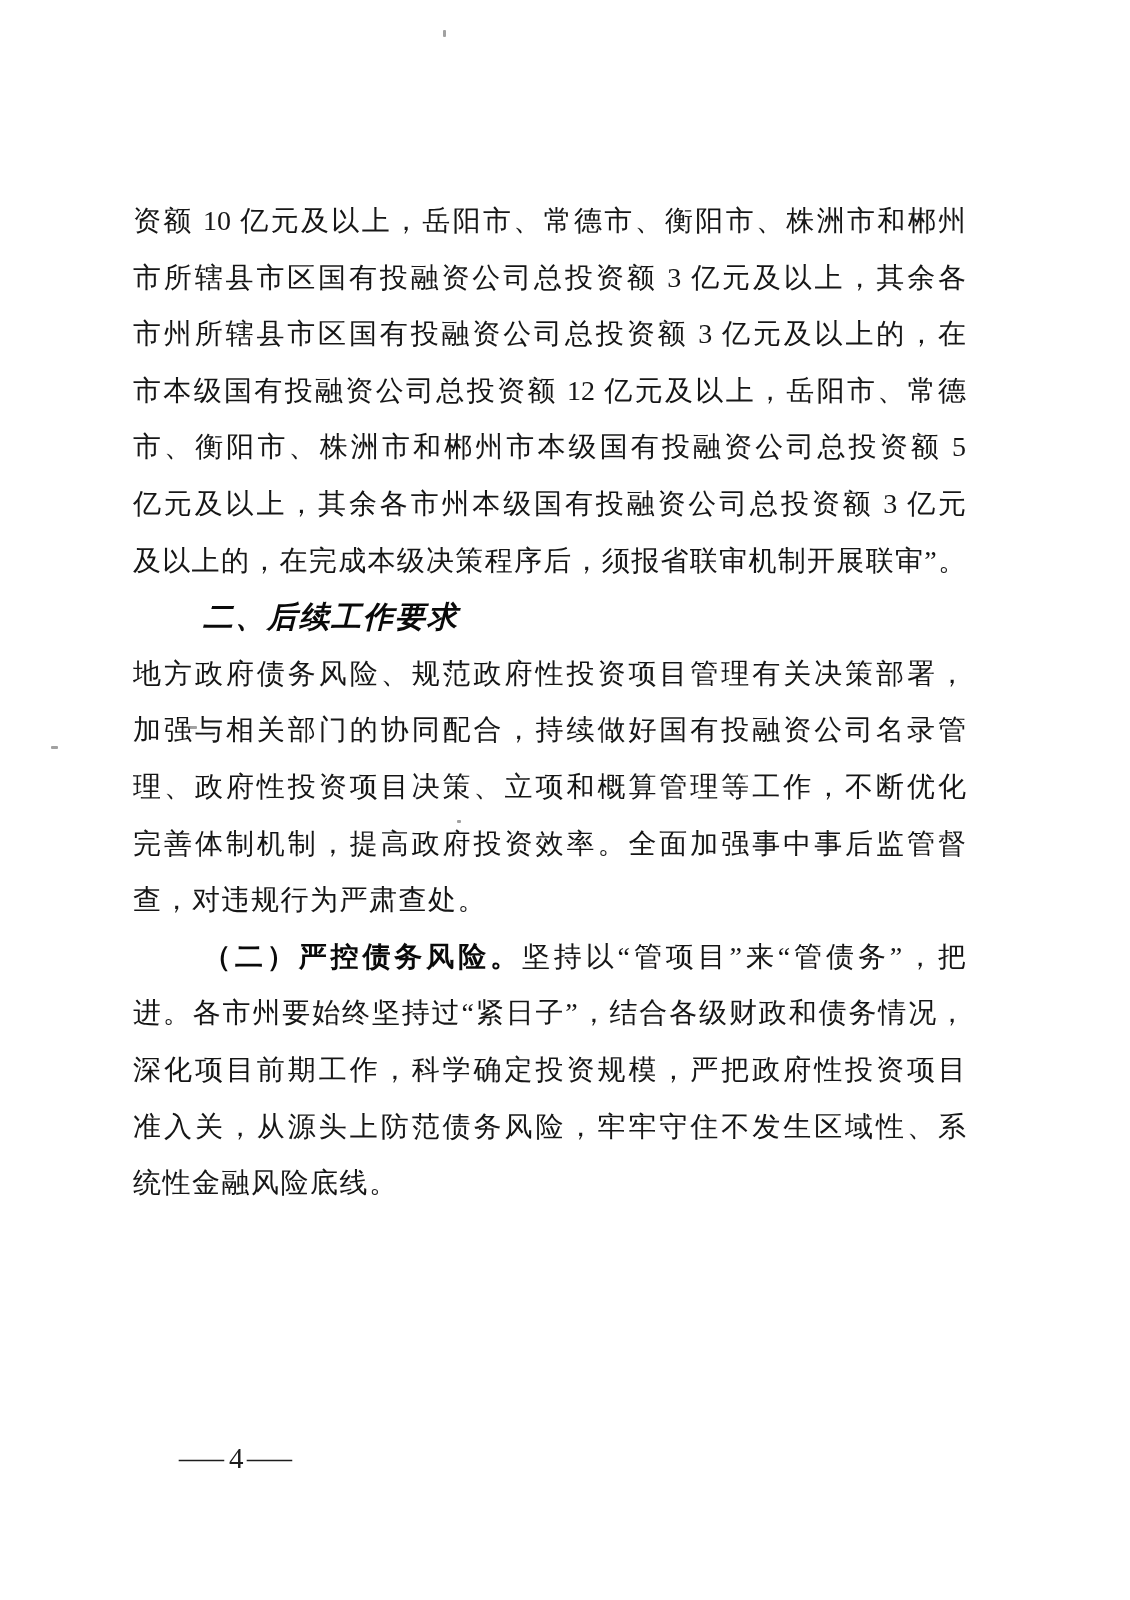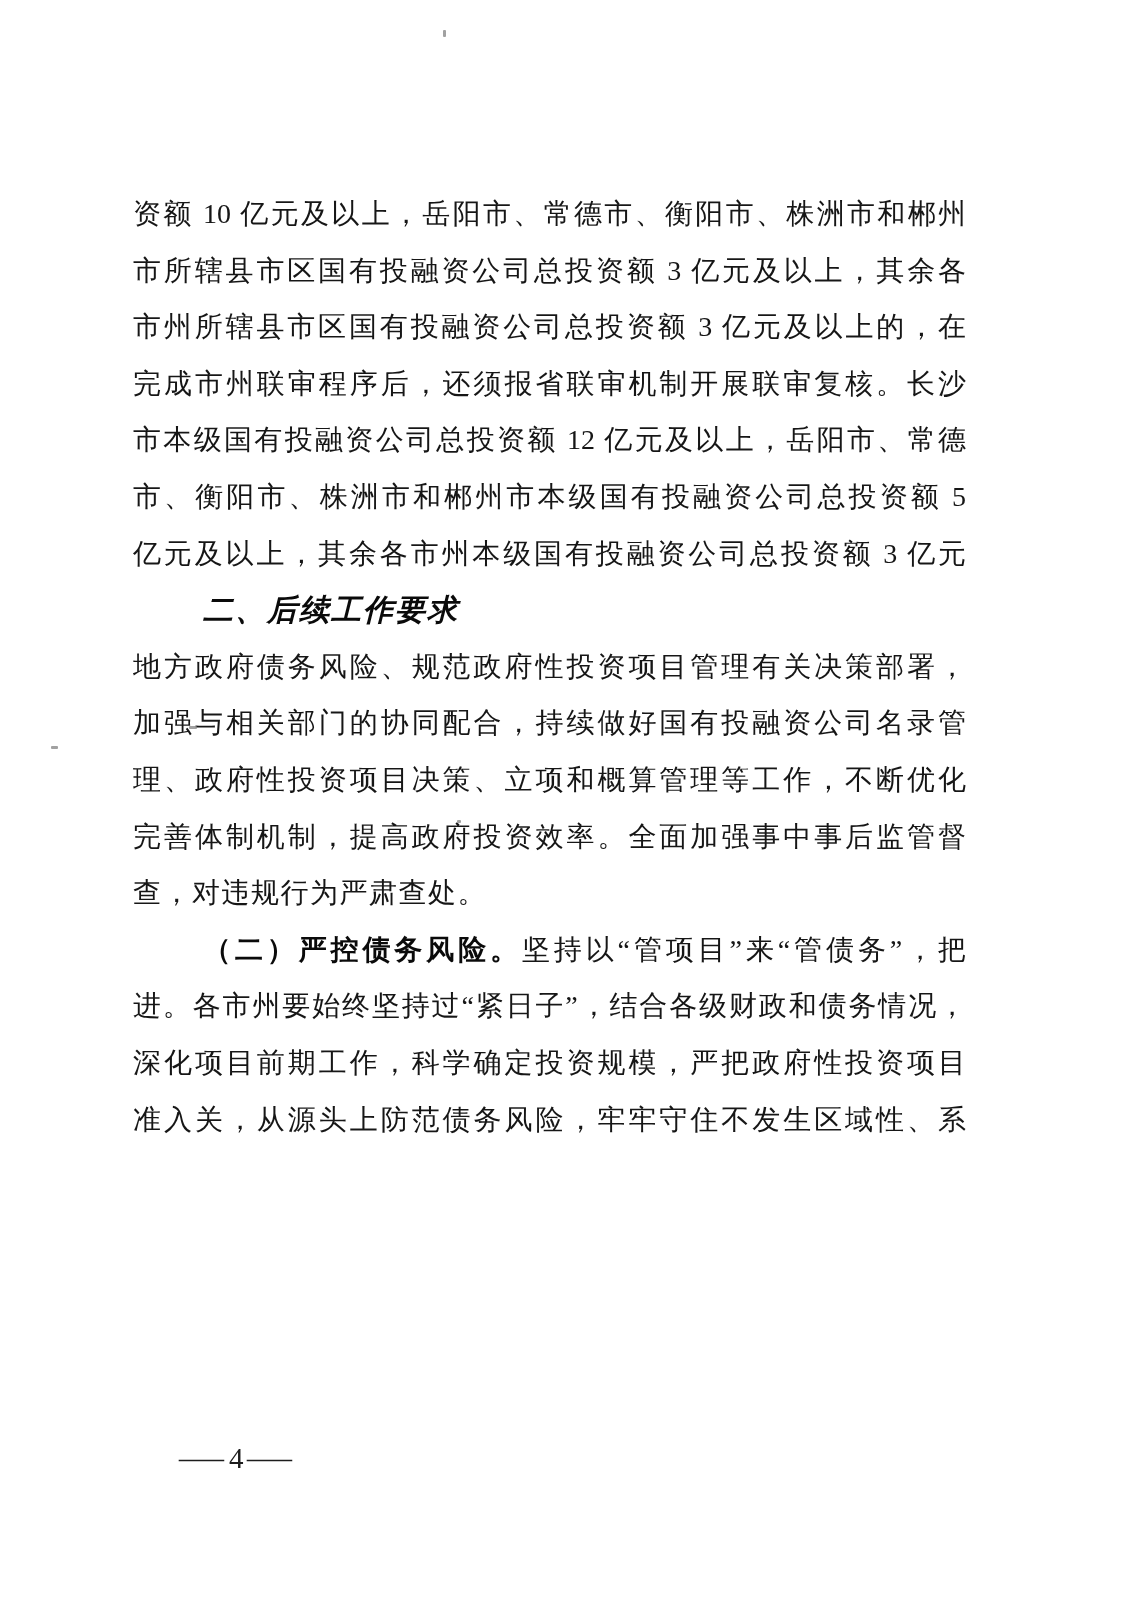--- a/index.html
+++ b/index.html
@@ -11,21 +11,21 @@
     position: relative;
     width: 1130px;
     height: 1600px;
     background: #ffffff;
     overflow: hidden;
     font-family: "Liberation Serif", serif;
   }
   .text-block {
     position: absolute;
     left: 133px;
-    top: 186px;
+    top: 193px;
     width: 833px;
   }
   .line {
     height: 56.6px;
     line-height: 56.6px;
     font-size: 28px;
     color: #161616;
     text-align: justify;
     text-align-last: justify;
     overflow: hidden;
@@ -75,33 +75,34 @@
   }
 </style>
 </head>
 <body>
 
 <div class="page">
   <div class="text-block">
       <div class="line"><span class="seg">资额 10 亿元及以上，岳阳市、常德市、衡阳市、株洲市和郴州</span></div>
       <div class="line"><span class="seg">市所辖县市区国有投融资公司总投资额 3 亿元及以上，其余各</span></div>
       <div class="line"><span class="seg">市州所辖县市区国有投融资公司总投资额 3 亿元及以上的，在</span></div>
-      <div class="line"><span class="seg">完成市州联审程序后，还须报省联审机制开展联审复核。长沙</span></div>
       <div class="line"><span class="seg">市本级国有投融资公司总投资额 12 亿元及以上，岳阳市、常德</span></div>
       <div class="line"><span class="seg">市、衡阳市、株洲市和郴州市本级国有投融资公司总投资额 5</span></div>
       <div class="line"><span class="seg">亿元及以上，其余各市州本级国有投融资公司总投资额 3 亿元</span></div>
+      <div class="line"><span class="seg">及以上的，在完成本级决策程序后，须报省联审机制开展联审”。</span></div>
       <div class="line no-stretch indent heading"><span class="seg bold">二、后续工作要求</span></div>
       <div class="line"><span class="seg">地方政府债务风险、规范政府性投资项目管理有关决策部署，</span></div>
       <div class="line"><span class="seg">加强与相关部门的协同配合，持续做好国有投融资公司名录管</span></div>
       <div class="line"><span class="seg">理、政府性投资项目决策、立项和概算管理等工作，不断优化</span></div>
       <div class="line"><span class="seg">完善体制机制，提高政府投资效率。全面加强事中事后监管督</span></div>
       <div class="line no-stretch"><span class="seg">查，对违规行为严肃查处。</span></div>
       <div class="line indent"><span class="seg bold">（二）严控债务风险。</span><span class="seg">坚持以“管项目”来“管债务”，把</span></div>
       <div class="line"><span class="seg">进。各市州要始终坚持过“紧日子”，结合各级财政和债务情况，</span></div>
       <div class="line"><span class="seg">深化项目前期工作，科学确定投资规模，严把政府性投资项目</span></div>
       <div class="line"><span class="seg">准入关，从源头上防范债务风险，牢牢守住不发生区域性、系</span></div>
+      <div class="line no-stretch"><span class="seg">统性金融风险底线。</span></div>
     </div>
   <div class="footer"><span class="dash">—</span><span>4</span><span class="dash">—</span></div>
 <div class="speck" style="left: 443px; top: 30px; width: 3px; height: 7px;"></div>
     <div class="speck" style="left: 51px; top: 746px; width: 7px; height: 3px;"></div>
     <div class="speck" style="left: 189px; top: 726px; width: 8px; height: 3px;"></div>
     <div class="speck" style="left: 457px; top: 820px; width: 4px; height: 3px;"></div>
   </div>
 
 </body></html>

